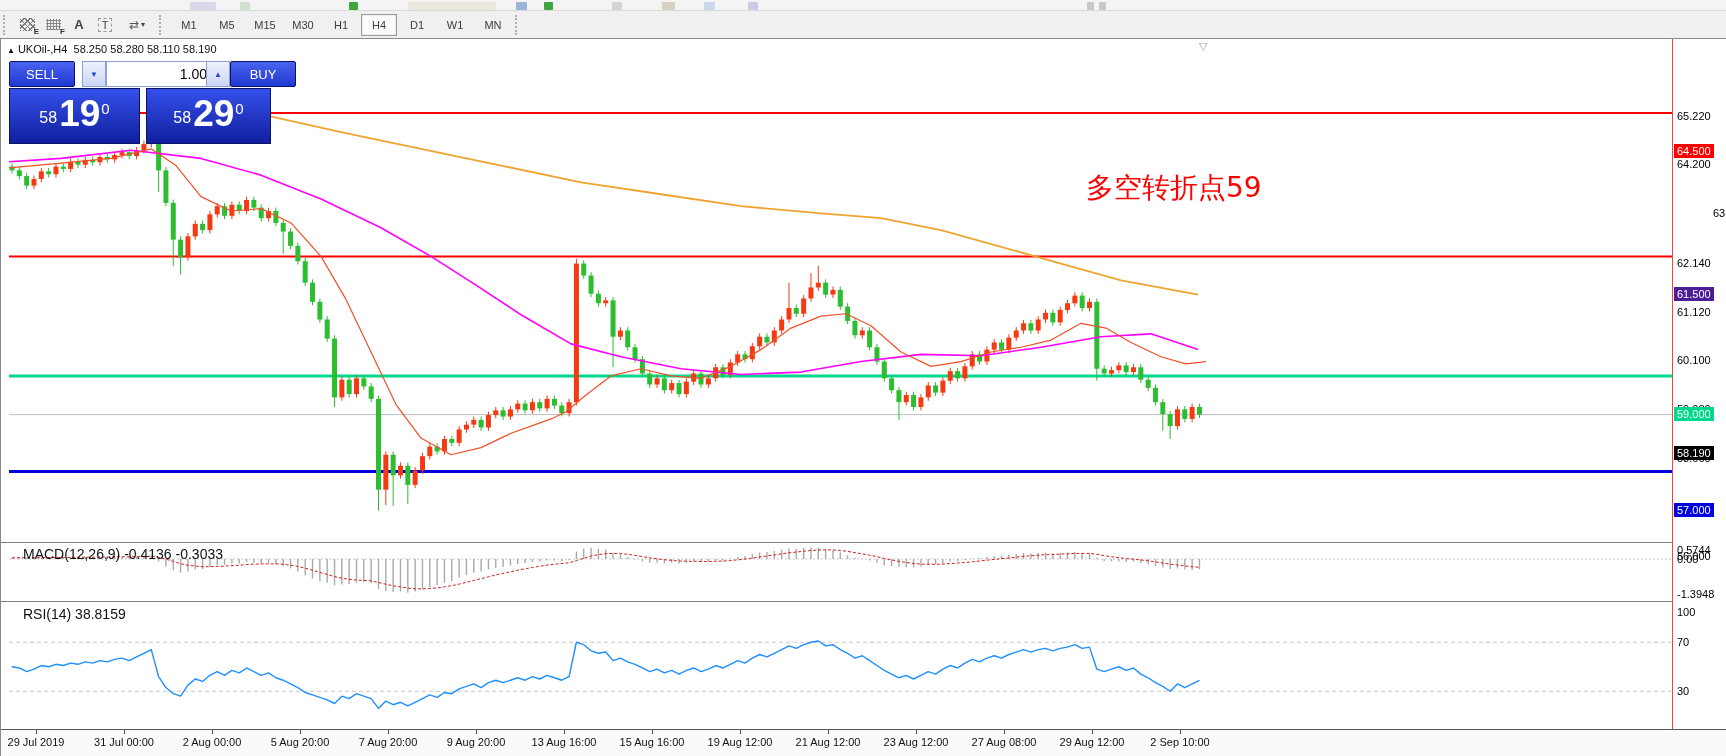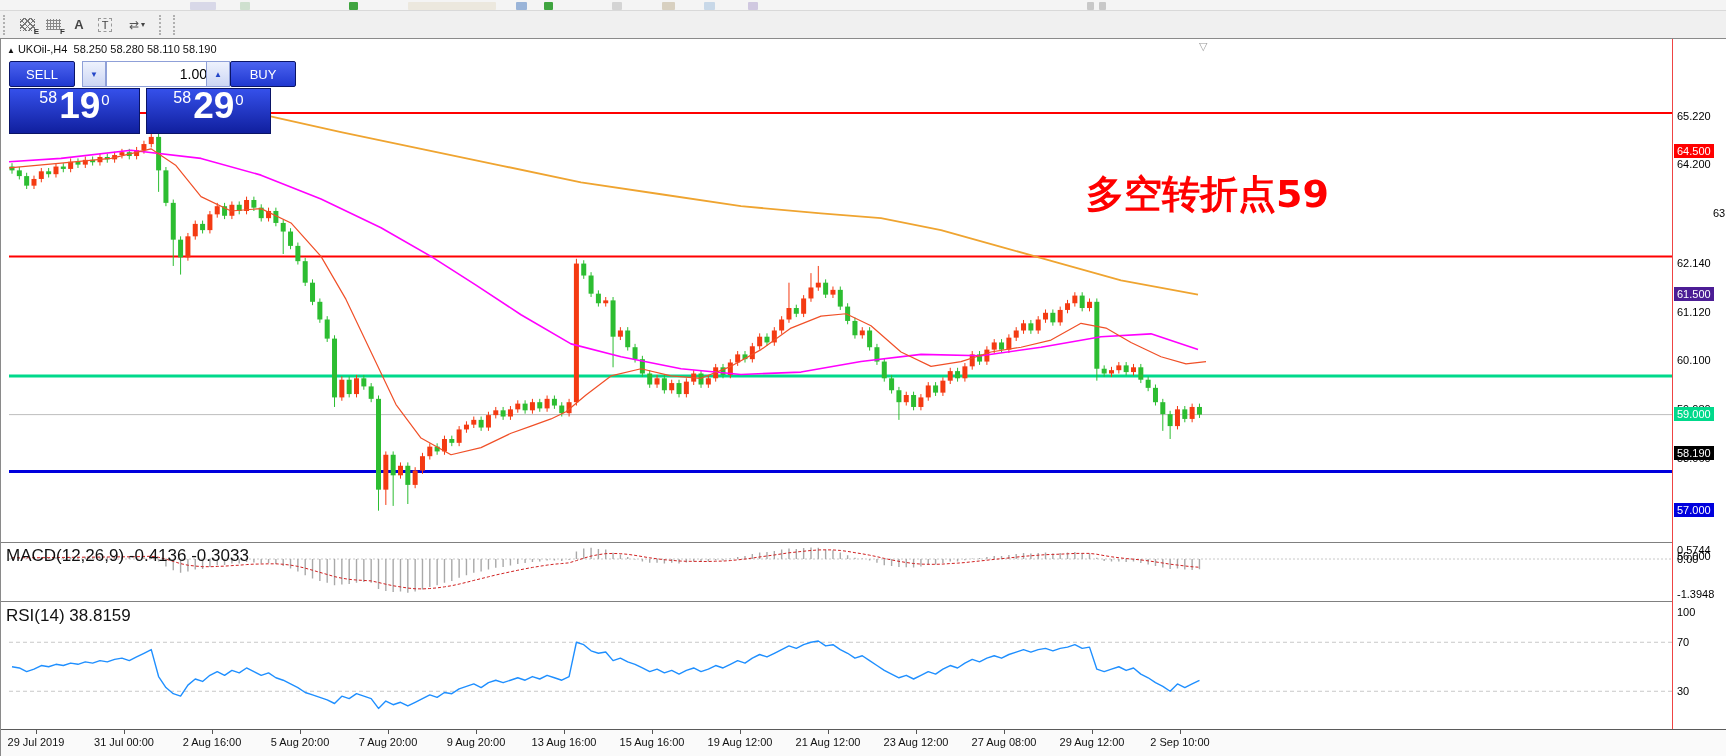--- a/index.html
+++ b/index.html
@@ -23,40 +23,40 @@
   #chartwin{position:absolute;left:0;top:38px;width:1725px;height:717px;background:#ffffff;border:1px solid #8a8a8a;}
   #symline{position:absolute;left:6px;top:4px;font-size:11px;color:#111;z-index:30;}
   #symline .tri{font-size:8px;margin-right:3px;}
   
   .hsep{position:absolute;left:0;width:1725px;height:0;border-top:1px solid #808080;}
   
   #mainplot,#macdplot,#rsiplot{position:absolute;left:8px;background:#fff;}
   #mainplot{top:4px;width:1663px;height:499px;}
   #macdplot{top:505px;width:1663px;height:57px;}
   #rsiplot{top:564px;width:1663px;height:126px;}
-  .paneltitle{position:absolute;left:5px;font-size:17px;color:#111;z-index:5;}
+  .paneltitle{position:absolute;left:22px;font-size:14px;color:#111;z-index:5;}
   
   #axiscol{position:absolute;left:1671px;top:0;width:54px;height:690px;border-left:1px solid #ef4444;background:#fff;}
   .axlabel{position:absolute;left:4px;font-size:11px;color:#000;}
   .axbadge{position:absolute;left:1px;font-size:11px;color:#fff;padding:0 3px;height:14px;line-height:14px;}
   
   #timeaxis{position:absolute;left:0;top:690px;width:1725px;height:26px;background:#fafafa;border-top:1px solid #5a5a5a;}
   .tlabel{position:absolute;top:6px;font-size:11px;color:#111;transform:translateX(-50%);white-space:nowrap;}
   .ttick{position:absolute;top:0;width:1px;height:4px;background:#555;}
   
   #tradewidget{position:absolute;left:8px;top:22px;width:260px;height:70px;z-index:20;}
   .twbtn{position:absolute;top:0;height:24px;border:1px solid #0a1466;border-radius:2px;background:linear-gradient(#4b63f0,#2038d0);color:#fff;font-size:13px;display:flex;align-items:center;justify-content:center;cursor:pointer;}
   .spin{position:absolute;top:0;width:22px;height:24px;background:linear-gradient(#eef2fd,#ccd6f4);border:1px solid #8fa0d8;display:flex;align-items:center;justify-content:center;font-size:8px;color:#2446c8;cursor:pointer;}
   #volinput{position:absolute;left:97px;top:0;width:98px;height:22px;border:1px solid #8fa0d8;font-size:14px;text-align:right;padding-right:6px;font-family:"Liberation Sans",sans-serif;}
-  .bigpanel{position:absolute;top:27px;height:42px;background:linear-gradient(#3550ea,#101f9e);border:1px solid #0a1466;color:#fff;display:flex;justify-content:center;padding-bottom:2px;cursor:pointer;}
+  .bigpanel{position:absolute;top:27px;height:42px;background:linear-gradient(#3550ea,#101f9e);border:1px solid #0a1466;color:#fff;display:flex;align-items:flex-end;justify-content:center;padding-bottom:12px;cursor:pointer;}
   .bp-small{font-size:16px;margin:0 2px 4px 0;}
   .bp-big{font-size:37px;font-weight:bold;line-height:34px;}
   .bp-sup{font-size:15px;margin:2px 0 14px 1px;}
   
-  #cnnote{position:absolute;left:1085px;top:130px;font-size:38px;font-weight:bold;color:#ff0000;z-index:6;font-family:"DejaVu Sans",sans-serif;}
+  #cnnote{position:absolute;left:1085px;top:130px;font-size:28px;font-weight:normal;color:#ff0000;z-index:6;font-family:"DejaVu Sans",sans-serif;}
   #shiftmark{position:absolute;left:1198px;top:1px;color:#999;font-size:11px;z-index:6;}
 </style>
 </head>
 <body>
 
 <div id="screen">
 
   <div id="topstrip">
     <div class="sliver" style="left:190px;width:26px;background:#d8d8e8"></div>
     <div class="sliver" style="left:240px;width:10px;background:#cfe0cf"></div>
@@ -86,20 +86,31 @@
         <span class="aletter">A</span>
       </div>
     <div class="toolbtn">
         <span class="tletter">T</span>
       </div>
     <div class="toolbtn" style="width:38px">
         <span>⇄</span>
         <span class="caret">▾</span>
       </div>
     <div class="grip"></div>
+    <div id="tfbar" style="display:flex">
+        <div class="tf">M1</div>
+        <div class="tf">M5</div>
+        <div class="tf">M15</div>
+        <div class="tf">M30</div>
+        <div class="tf">H1</div>
+        <div class="tf active">H4</div>
+        <div class="tf">D1</div>
+        <div class="tf">W1</div>
+        <div class="tf">MN</div>
+      </div>
     <div class="grip"></div>
   </div>
 
   <div id="chartwin">
     <div id="symline"><span class="tri">▲</span><span>UKOil-,H4</span>&nbsp;&nbsp;<span>58.250 58.280 58.110 58.190</span></div>
     <div id="shiftmark">▽</div>
 
     <svg id="mainplot" viewBox="0 0 1663 499">
         <line x1="0" y1="70" x2="1663" y2="70" stroke="#ff0000" stroke-width="2"></line>
         <line x1="0" y1="213.39999999999998" x2="1663" y2="213.39999999999998" stroke="#ff0000" stroke-width="2"></line>
@@ -636,21 +647,21 @@
         <div class="axlabel" style="top: 567px;">100</div>
         <div class="axlabel" style="top: 597px;">70</div>
         <div class="axlabel" style="top: 646px;">30</div>
       </div>
     <div id="timeaxis">
         <div class="ttick" style="left: 35px;"></div>
         <div class="tlabel" style="left: 35px;">29 Jul 2019</div>
         <div class="ttick" style="left: 123px;"></div>
         <div class="tlabel" style="left: 123px;">31 Jul 00:00</div>
         <div class="ttick" style="left: 211px;"></div>
-        <div class="tlabel" style="left: 211px;">2 Aug 16:00</div>
+        <div class="tlabel" style="left: 211px;">2 Aug 00:00</div>
         <div class="ttick" style="left: 299px;"></div>
         <div class="tlabel" style="left: 299px;">5 Aug 20:00</div>
         <div class="ttick" style="left: 387px;"></div>
         <div class="tlabel" style="left: 387px;">7 Aug 20:00</div>
         <div class="ttick" style="left: 475px;"></div>
         <div class="tlabel" style="left: 475px;">9 Aug 20:00</div>
         <div class="ttick" style="left: 563px;"></div>
         <div class="tlabel" style="left: 563px;">13 Aug 16:00</div>
         <div class="ttick" style="left: 651px;"></div>
         <div class="tlabel" style="left: 651px;">15 Aug 16:00</div>

